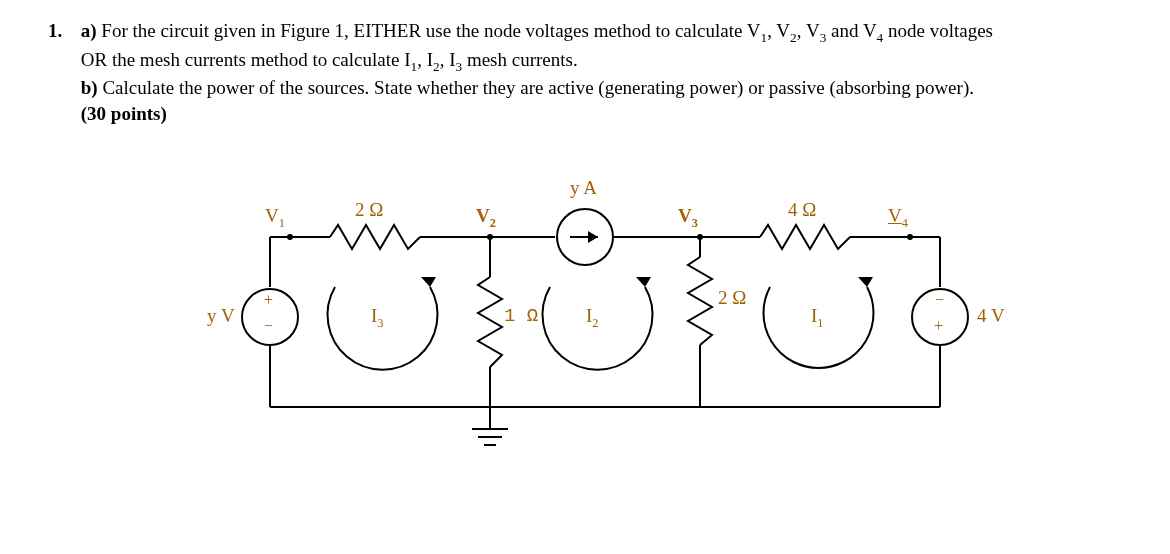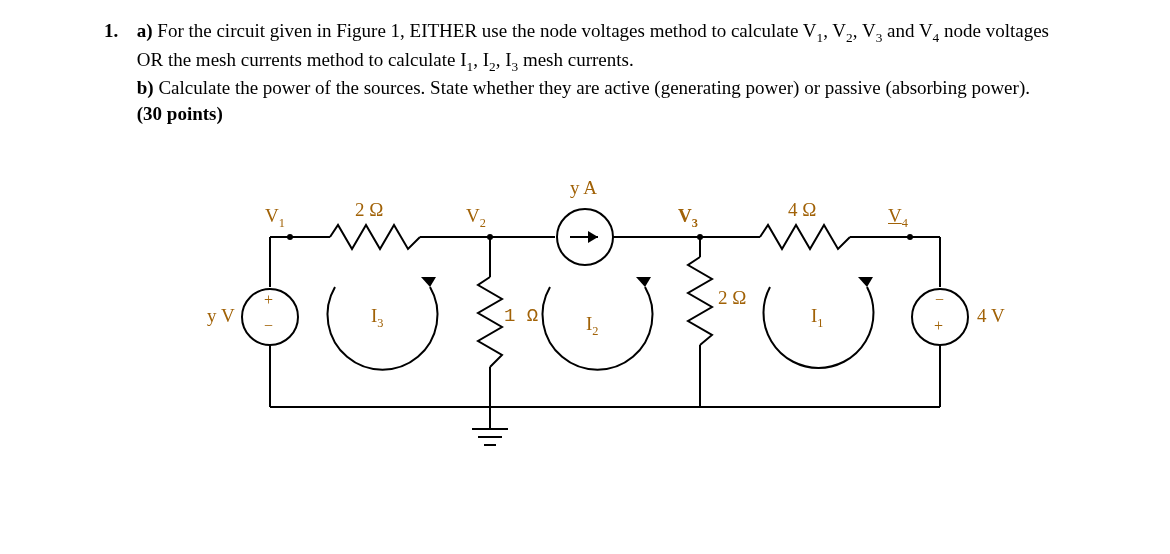--- a/index.html
+++ b/index.html
@@ -6,21 +6,21 @@
       margin: 0;
       padding: 0;
       font-family: "Times New Roman", Times, serif;
       background: #fff;
       color: #000;
       width: 1170px;
       height: 554px;
       overflow: hidden;
     }
     .content {
-      padding: 18px 100px 0 104px;
+      padding: 18px 100px 0 48px;
       font-size: 19px;
       line-height: 1.35;
     }
     .q-number {
       display: inline-block;
       width: 28px;
       font-weight: bold;
       vertical-align: top;
     }
     .q-body {
@@ -124,36 +124,36 @@
     <polygon points="430,130 421,120 436,120" fill="#000"></polygon>
 
     <path d="M 550 130 A 55 55 0 1 0 645 130" fill="none" stroke="#000" stroke-width="2"></path>
     <polygon points="645,130 636,120 651,120" fill="#000"></polygon>
 
     <path d="M 770 130 A 55 55 0 1 0 867 130" fill="none" stroke="#000" stroke-width="2"></path>
     <polygon points="867,130 858,120 873,120" fill="#000"></polygon>
   </svg>
 
   <div class="lbl" style="left:265px; top:48px;"><span>V</span><sub>1</sub></div>
-  <div class="lbl" style="left:466px; top:48px;"><span>V</span><sub>2</sub></div>
+  <div class="lbl" style="left:476px; top:48px;font-weight:bold;"><span>V</span><sub>2</sub></div>
   <div class="lbl" style="left:678px; top:48px;font-weight:bold;"><span>V</span><sub>3</sub></div>
   <div class="lbl" style="left:888px; top:48px;text-decoration:underline;"><span>V</span><sub>4</sub></div>
 
   <div class="lbl" style="left:355px; top:42px;">2 Ω</div>
   <div class="lbl" style="left:504px; top:148px;font-family:Liberation Mono, monospace;">1 Ω</div>
   <div class="lbl" style="left:718px; top:130px;">2 Ω</div>
   <div class="lbl" style="left:788px; top:42px;">4 Ω</div>
 
   <div class="lbl" style="left:570px; top:20px;">y A</div>
 
   <div class="lbl" style="left:207px; top:148px;">y V</div>
   <div class="lbl" style="left:977px; top:148px;">4 V</div>
 
   <div class="lbl" style="left:264px; top:134px; font-size:16px;">+</div>
   <div class="lbl" style="left:264px; top:160px; font-size:16px;">−</div>
 
   <div class="lbl" style="left:935px; top:134px; font-size:16px;">−</div>
   <div class="lbl" style="left:934px; top:160px; font-size:16px;">+</div>
 
   <div class="lbl" style="left:371px; top:148px;"><span>I</span><sub>3</sub></div>
-  <div class="lbl" style="left:586px; top:156px;"><span>I</span><sub>2</sub></div>
+  <div class="lbl" style="left:586px; top:148px;"><span>I</span><sub>2</sub></div>
   <div class="lbl" style="left:811px; top:148px;"><span>I</span><sub>1</sub></div>
 </div>
 
 </body></html>

